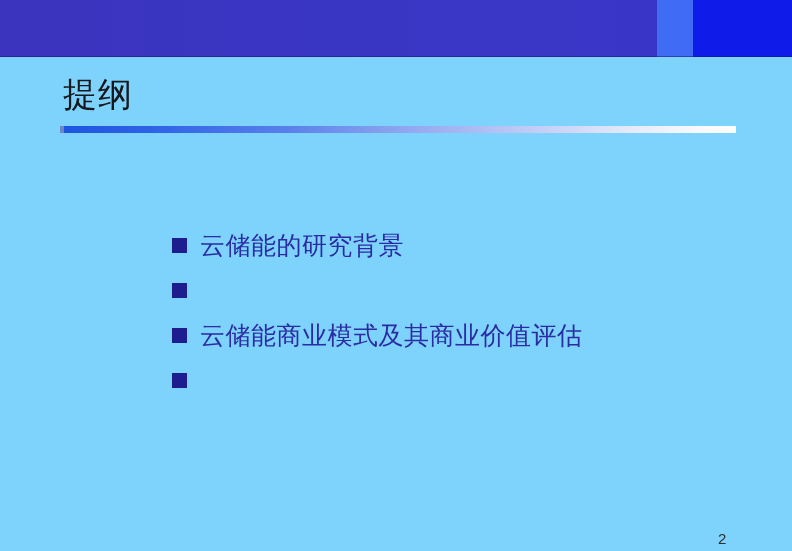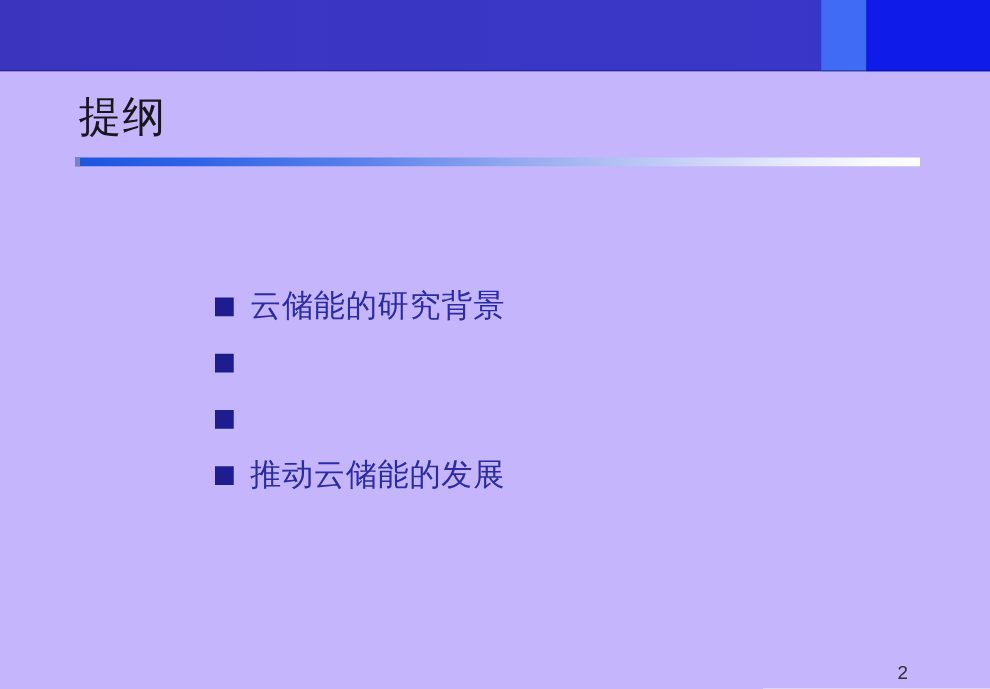--- a/index.html
+++ b/index.html
@@ -8,21 +8,21 @@
     background: #ffffff;
   }
   body {
     font-family: "Liberation Sans", "DejaVu Sans", sans-serif;
   }
 
   #slide {
     position: relative;
     width: 792px;
     height: 551px;
-    background: #c4b5fd;
+    background: #7dd3fc;
     overflow: hidden;
   }
 
   
   #header-banner {
     position: absolute;
     left: 0;
     top: 0;
     width: 792px;
     height: 57px;
@@ -151,24 +151,24 @@
       <span class="bullet-marker"></span>
       <span class="bullet-text">云储能的研究背景</span>
     </div>
 
     <div class="bullet-row">
       <span class="bullet-marker"></span>
     </div>
 
     <div class="bullet-row">
       <span class="bullet-marker"></span>
+      <span class="bullet-text">云储能商业模式及其商业价值评估</span>
     </div>
 
     <div class="bullet-row">
       <span class="bullet-marker"></span>
-      <span class="bullet-text">推动云储能的发展</span>
     </div>
 
   </div>
 
   <div id="page-number">2</div>
 
 </div>
 
 </body></html>

